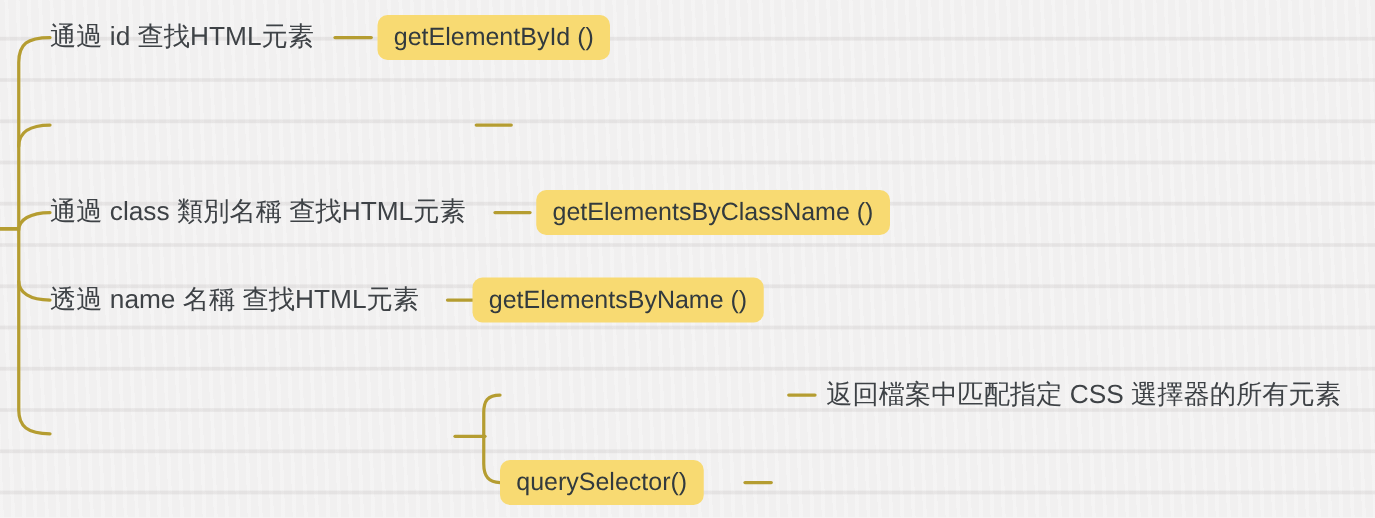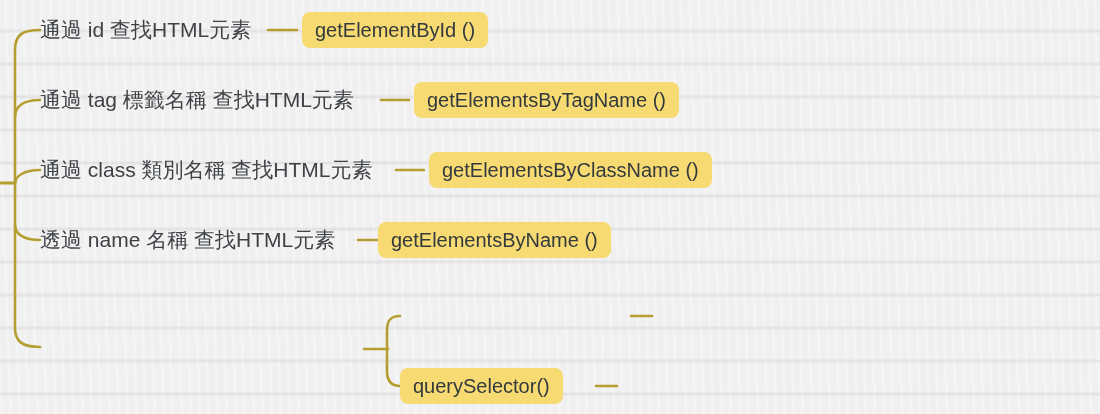--- a/index.html
+++ b/index.html
@@ -71,26 +71,25 @@
       <path d="M 400 316 C 390 316 387 321 387 330 V 371 C 387 380 390 386 400 386" stroke-width="2.6"></path>
 
       <path d="M 631 316 H 652" stroke-width="2.6"></path>
       <path d="M 596 386 H 617" stroke-width="2.6"></path>
     </g>
   </svg>
 
   <div class="label" style="left:40px;top:15px">通過 id 查找HTML元素</div>
   <div class="method-box" style="left:302px;top:12px">getElementById ()</div>
 
-  <div class="label" style="left:40px;top:85px">通過 tag 標籤名稱 查找HTML元素</div>
-  <div class="method-box" style="left:414px;top:82px">getElementsByTagName ()</div>
 
   <div class="label" style="left:40px;top:155px">通過 class 類別名稱 查找HTML元素</div>
   <div class="method-box" style="left:429px;top:152px">getElementsByClassName ()</div>
 
   <div class="label" style="left:40px;top:225px">透過 name 名稱 查找HTML元素</div>
   <div class="method-box" style="left:378px;top:222px">getElementsByName ()</div>
 
 
+  <div class="desc" style="left:661px;top:301px">返回檔案中匹配指定 CSS 選擇器的所有元素</div>
 
   <div class="method-box" style="left:400px;top:368px">querySelector()</div>
 
 </div>
 
 </body></html>

